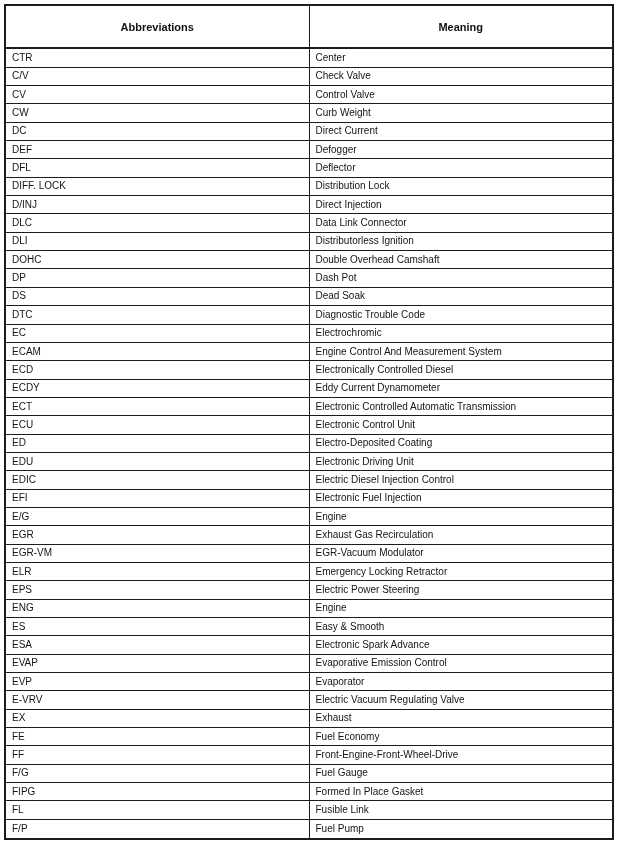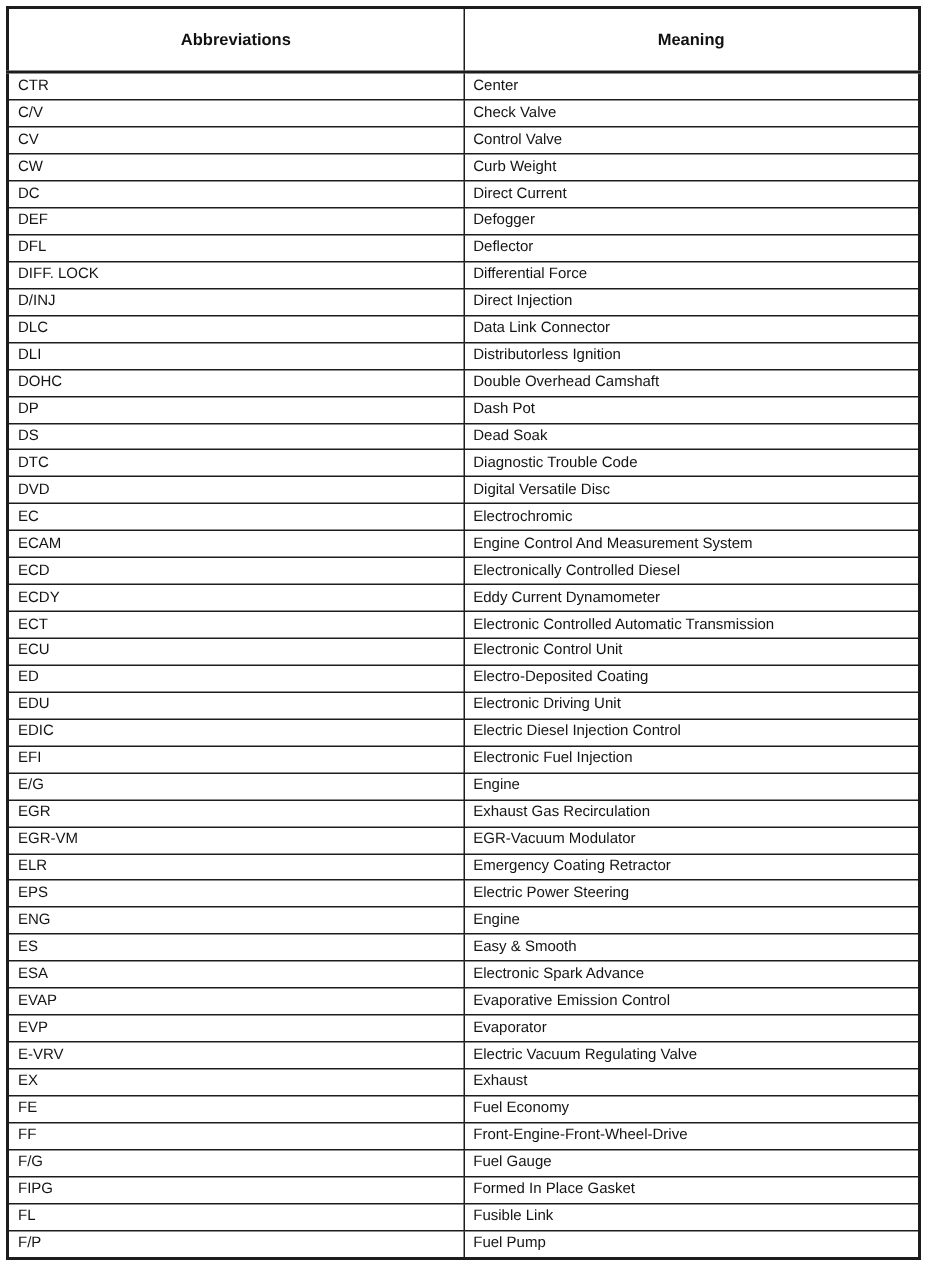--- a/index.html
+++ b/index.html
@@ -91,21 +91,21 @@
         <tr>
           <td>DEF</td>
           <td>Defogger</td>
         </tr>
         <tr>
           <td>DFL</td>
           <td>Deflector</td>
         </tr>
         <tr>
           <td>DIFF. LOCK</td>
-          <td>Differential Force</td>
+          <td>Distribution Lock</td>
         </tr>
         <tr>
           <td>D/INJ</td>
           <td>Direct Injection</td>
         </tr>
         <tr>
           <td>DLC</td>
           <td>Data Link Connector</td>
         </tr>
         <tr>
@@ -122,24 +122,20 @@
         </tr>
         <tr>
           <td>DS</td>
           <td>Dead Soak</td>
         </tr>
         <tr>
           <td>DTC</td>
           <td>Diagnostic Trouble Code</td>
         </tr>
         <tr>
-          <td>DVD</td>
-          <td>Digital Versatile Disc</td>
-        </tr>
-        <tr>
           <td>EC</td>
           <td>Electrochromic</td>
         </tr>
         <tr>
           <td>ECAM</td>
           <td>Engine Control And Measurement System</td>
         </tr>
         <tr>
           <td>ECD</td>
           <td>Electronically Controlled Diesel</td>
@@ -179,21 +175,21 @@
         <tr>
           <td>EGR</td>
           <td>Exhaust Gas Recirculation</td>
         </tr>
         <tr>
           <td>EGR-VM</td>
           <td>EGR-Vacuum Modulator</td>
         </tr>
         <tr>
           <td>ELR</td>
-          <td>Emergency Coating Retractor</td>
+          <td>Emergency Locking Retractor</td>
         </tr>
         <tr>
           <td>EPS</td>
           <td>Electric Power Steering</td>
         </tr>
         <tr>
           <td>ENG</td>
           <td>Engine</td>
         </tr>
         <tr>

